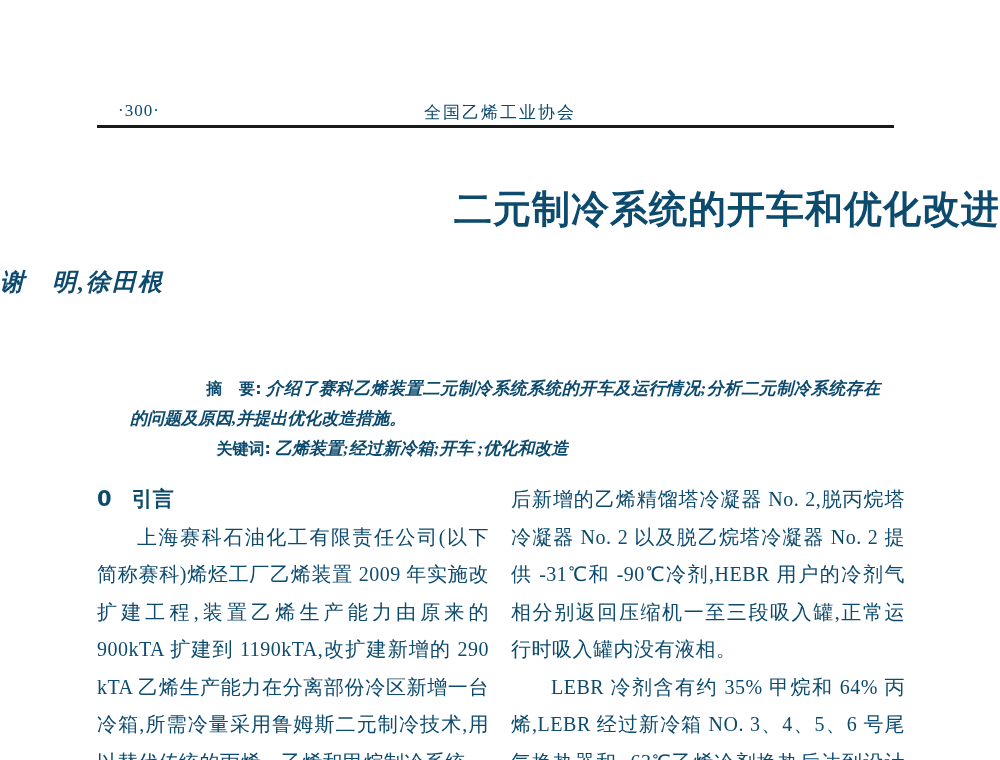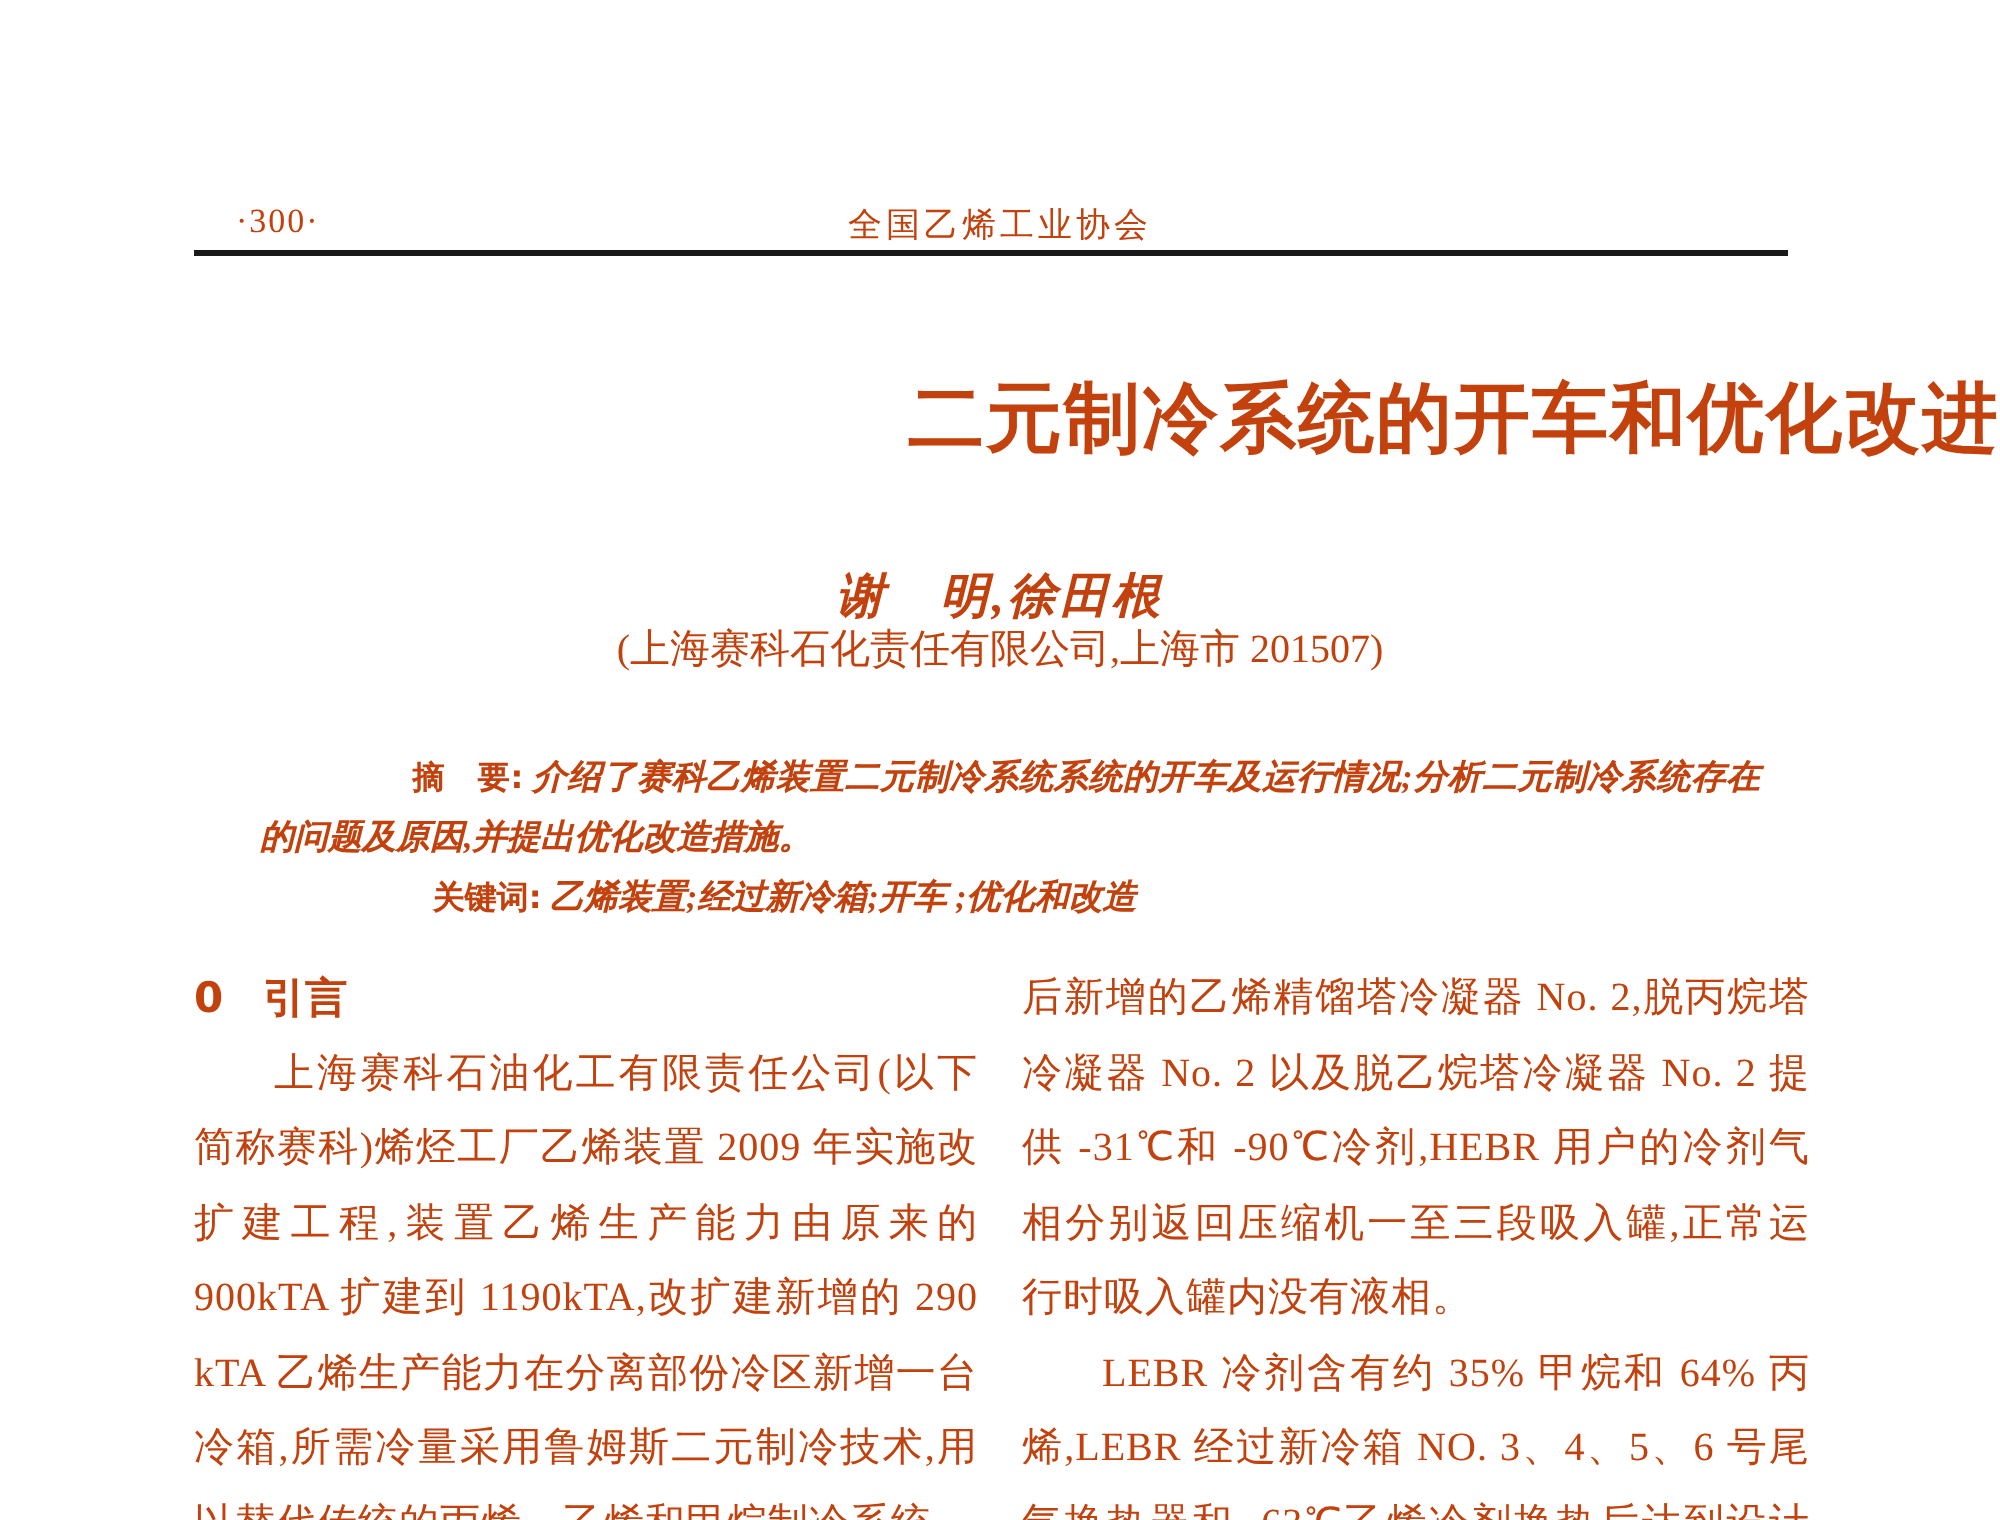--- a/index.html
+++ b/index.html
@@ -6,21 +6,21 @@
     margin: 0;
     padding: 0;
     background: #ffffff;
   }
   .page {
     position: relative;
     width: 1000px;
     height: 760px;
     background: #ffffff;
     overflow: hidden;
-    color: #c2410c;
+    color: #0c4a6e;
     font-family: "Liberation Serif", serif;
     text-decoration: underline;
   }
   
   .page-num {
     position: absolute;
     left: 118px;
     top: 101px;
     font-size: 17px;
     letter-spacing: 1px;
@@ -52,22 +52,21 @@
     text-align: right;
     font-family: "DejaVu Sans", sans-serif;
     font-weight: 700;
     font-size: 38px;
     letter-spacing: 1px;
   }
   .article-authors {
     position: absolute;
     left: 0;
     right: 0;
-    top: 282px;
-    text-align: center;
+    top: 266px;
     font-size: 24px;
     font-weight: 600;
     font-style: italic;
     letter-spacing: 2px;
   }
   .article-affiliation {
     position: absolute;
     left: 0;
     right: 0;
     top: 311px;
@@ -130,21 +129,20 @@
 <body>
 
 <div class="page">
 
   <span class="page-num">·300·</span>
   <span class="header-org">全国乙烯工业协会</span>
   <div class="header-rule"></div>
 
   <h1 class="article-title">二元制冷系统的开车和优化改进</h1>
   <div class="article-authors">谢　明,徐田根</div>
-  <div class="article-affiliation">(上海赛科石化责任有限公司,上海市 201507)</div>
 
   <div class="abstract-block">
     <p class="abstract-p"><span class="lbl">摘　要:</span> <span>介绍了赛科乙烯装置二元制冷系统系统的开车及运行情况;分析二元制冷系统存在的问题及原因,并提出优化改造措施。</span></p>
     <p class="keywords-p"><span class="lbl">关键词:</span> <span>乙烯装置;经过新冷箱;开车 ;优化和改造</span></p>
   </div>
 
   <div class="col col-left">
     <h2 class="section-heading"><span>0</span><span class="section-gap"></span><span>引言</span></h2>
     <p class="body-p indent">上海赛科石油化工有限责任公司(以下简称赛科)烯烃工厂乙烯装置 2009 年实施改扩建工程,装置乙烯生产能力由原来的 900kTA 扩建到 1190kTA,改扩建新增的 290 kTA 乙烯生产能力在分离部份冷区新增一台冷箱,所需冷量采用鲁姆斯二元制冷技术,用以替代传统的丙烯、乙烯和甲烷制冷系统。</p>
 

